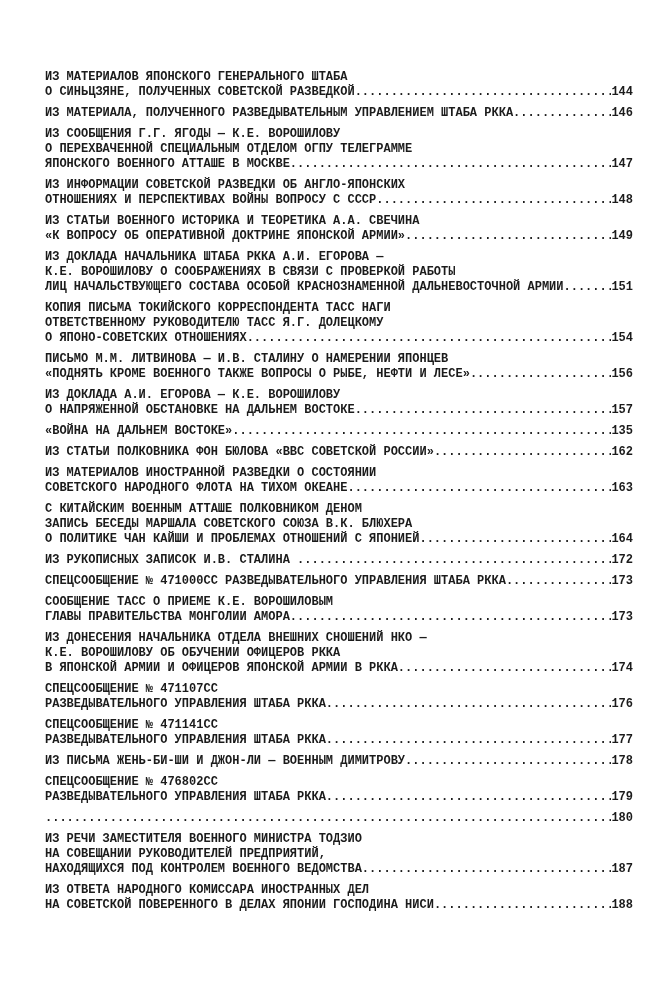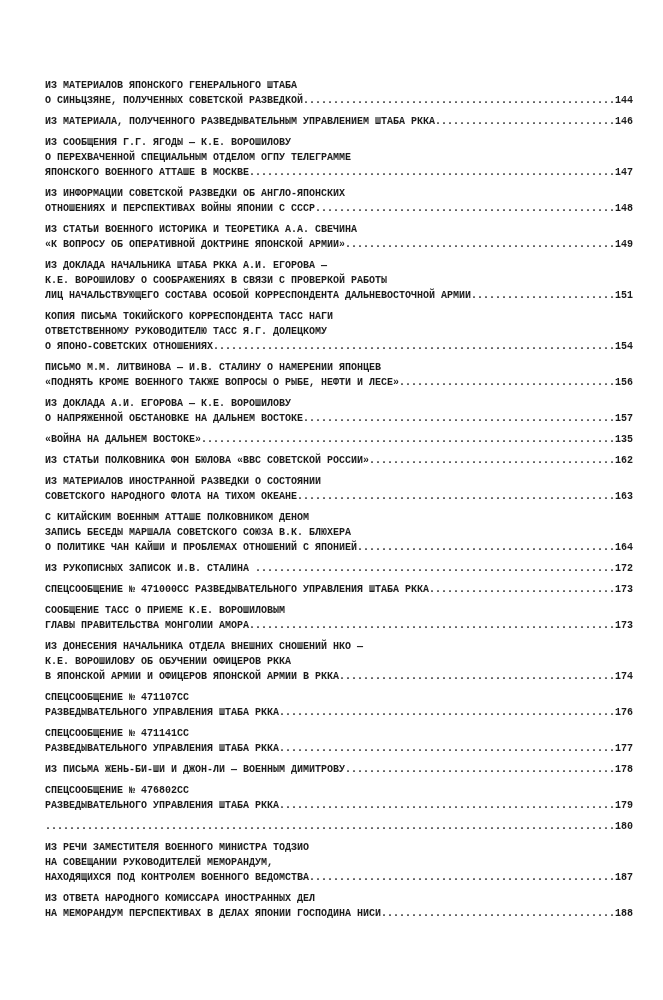--- a/index.html
+++ b/index.html
@@ -12,23 +12,23 @@
     width: 663px;
     height: 1000px;
     overflow: hidden;
     font-family: "Liberation Mono", "DejaVu Sans Mono", monospace;
     font-weight: 700;
     color: #1b1b1b;
   }
   .toc {
     position: absolute;
     left: 45px;
-    top: 78px;
+    top: 70px;
     width: 588px;
-    font-size: 10px;
+    font-size: 12px;
     line-height: 15px;
     letter-spacing: 0;
   }
   .entry { margin: 0 0 6px 0; }
   .line { white-space: pre; }
   .lastline { display: flex; align-items: center; }
   .t { flex: 0 0 auto; white-space: pre; }
   .dots { flex: 1 1 auto; overflow: hidden; white-space: pre; }
   .pg { flex: 0 0 auto; white-space: pre; }
 </style>
@@ -56,38 +56,38 @@
       <div class="line">О ПЕРЕХВАЧЕННОЙ СПЕЦИАЛЬНЫМ ОТДЕЛОМ ОГПУ ТЕЛЕГРАММЕ</div>
       <div class="lastline">
         <span class="t">ЯПОНСКОГО ВОЕННОГО АТТАШЕ В МОСКВЕ</span>
         <span class="dots">........................................................................................................................................................................................................</span>
         <span class="pg">147</span>
       </div>
     </div>
     <div class="entry">
       <div class="line">ИЗ ИНФОРМАЦИИ СОВЕТСКОЙ РАЗВЕДКИ ОБ АНГЛО-ЯПОНСКИХ</div>
       <div class="lastline">
-        <span class="t">ОТНОШЕНИЯХ И ПЕРСПЕКТИВАХ ВОЙНЫ ЯПОНИИ С СССР</span>
+        <span class="t">ОТНОШЕНИЯХ И ПЕРСПЕКТИВАХ ВОЙНЫ ВОПРОСУ С СССР</span>
         <span class="dots">........................................................................................................................................................................................................</span>
         <span class="pg">148</span>
       </div>
     </div>
     <div class="entry">
       <div class="line">ИЗ СТАТЬИ ВОЕННОГО ИСТОРИКА И ТЕОРЕТИКА А.А. СВЕЧИНА</div>
       <div class="lastline">
         <span class="t">«К ВОПРОСУ ОБ ОПЕРАТИВНОЙ ДОКТРИНЕ ЯПОНСКОЙ АРМИИ»</span>
         <span class="dots">........................................................................................................................................................................................................</span>
         <span class="pg">149</span>
       </div>
     </div>
     <div class="entry">
       <div class="line">ИЗ ДОКЛАДА НАЧАЛЬНИКА ШТАБА РККА А.И. ЕГОРОВА —</div>
       <div class="line">К.Е. ВОРОШИЛОВУ О СООБРАЖЕНИЯХ В СВЯЗИ С ПРОВЕРКОЙ РАБОТЫ</div>
       <div class="lastline">
-        <span class="t">ЛИЦ НАЧАЛЬСТВУЮЩЕГО СОСТАВА ОСОБОЙ КОРРЕСПОНДЕНТА ДАЛЬНЕВОСТОЧНОЙ АРМИИ</span>
+        <span class="t">ЛИЦ НАЧАЛЬСТВУЮЩЕГО СОСТАВА ОСОБОЙ КРАСНОЗНАМЕННОЙ ДАЛЬНЕВОСТОЧНОЙ АРМИИ</span>
         <span class="dots">........................................................................................................................................................................................................</span>
         <span class="pg">151</span>
       </div>
     </div>
     <div class="entry">
       <div class="line">КОПИЯ ПИСЬМА ТОКИЙСКОГО КОРРЕСПОНДЕНТА ТАСС НАГИ</div>
       <div class="line">ОТВЕТСТВЕННОМУ РУКОВОДИТЕЛЮ ТАСС Я.Г. ДОЛЕЦКОМУ</div>
       <div class="lastline">
         <span class="t">О ЯПОНО-СОВЕТСКИХ ОТНОШЕНИЯХ</span>
         <span class="dots">........................................................................................................................................................................................................</span>
@@ -204,28 +204,28 @@
       </div>
     </div>
     <div class="entry">
       <div class="lastline">
         <span class="dots">........................................................................................................................................................................................................</span>
         <span class="pg">180</span>
       </div>
     </div>
     <div class="entry">
       <div class="line">ИЗ РЕЧИ ЗАМЕСТИТЕЛЯ ВОЕННОГО МИНИСТРА ТОДЗИО</div>
-      <div class="line">НА СОВЕЩАНИИ РУКОВОДИТЕЛЕЙ МЕМОРАНДУМ,</div>
+      <div class="line">НА СОВЕЩАНИИ РУКОВОДИТЕЛЕЙ ПРЕДПРИЯТИЙ,</div>
       <div class="lastline">
         <span class="t">НАХОДЯЩИХСЯ ПОД КОНТРОЛЕМ ВОЕННОГО ВЕДОМСТВА</span>
         <span class="dots">........................................................................................................................................................................................................</span>
         <span class="pg">187</span>
       </div>
     </div>
     <div class="entry">
       <div class="line">ИЗ ОТВЕТА НАРОДНОГО КОМИССАРА ИНОСТРАННЫХ ДЕЛ</div>
       <div class="lastline">
-        <span class="t">НА МЕМОРАНДУМ ПЕРСПЕКТИВАХ В ДЕЛАХ ЯПОНИИ ГОСПОДИНА НИСИ</span>
+        <span class="t">НА СОВЕТСКОЙ ПОВЕРЕННОГО В ДЕЛАХ ЯПОНИИ ГОСПОДИНА НИСИ</span>
         <span class="dots">........................................................................................................................................................................................................</span>
         <span class="pg">188</span>
       </div>
     </div>
   </div>
 
 </body></html>

